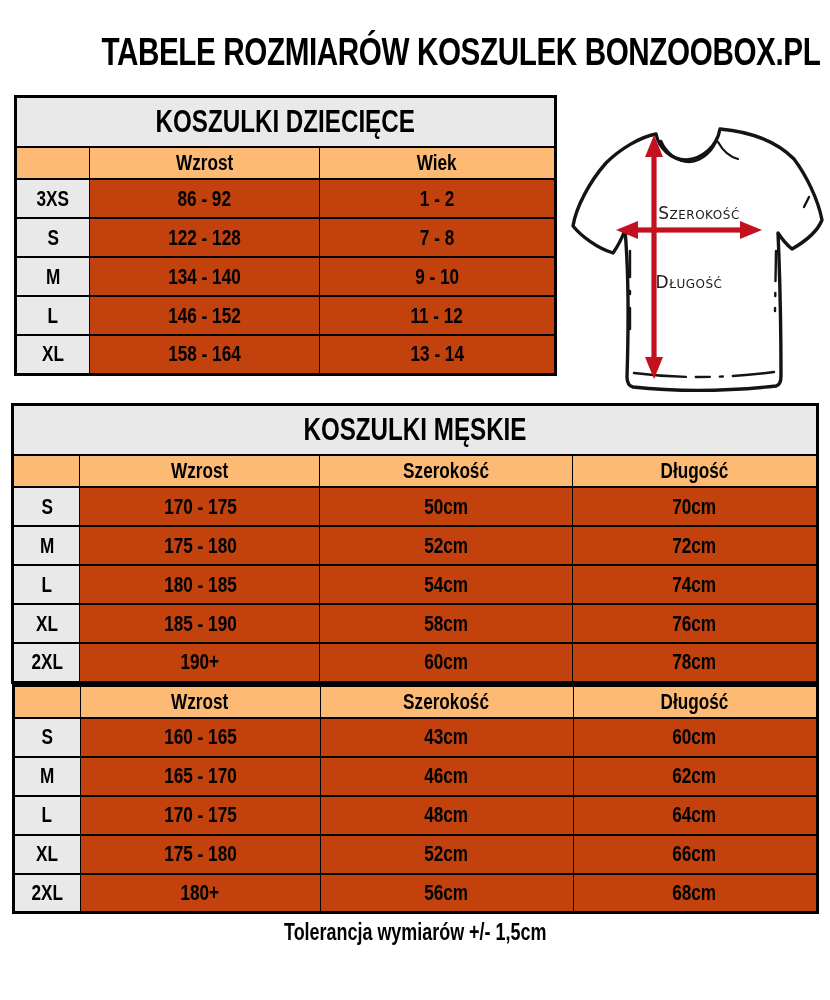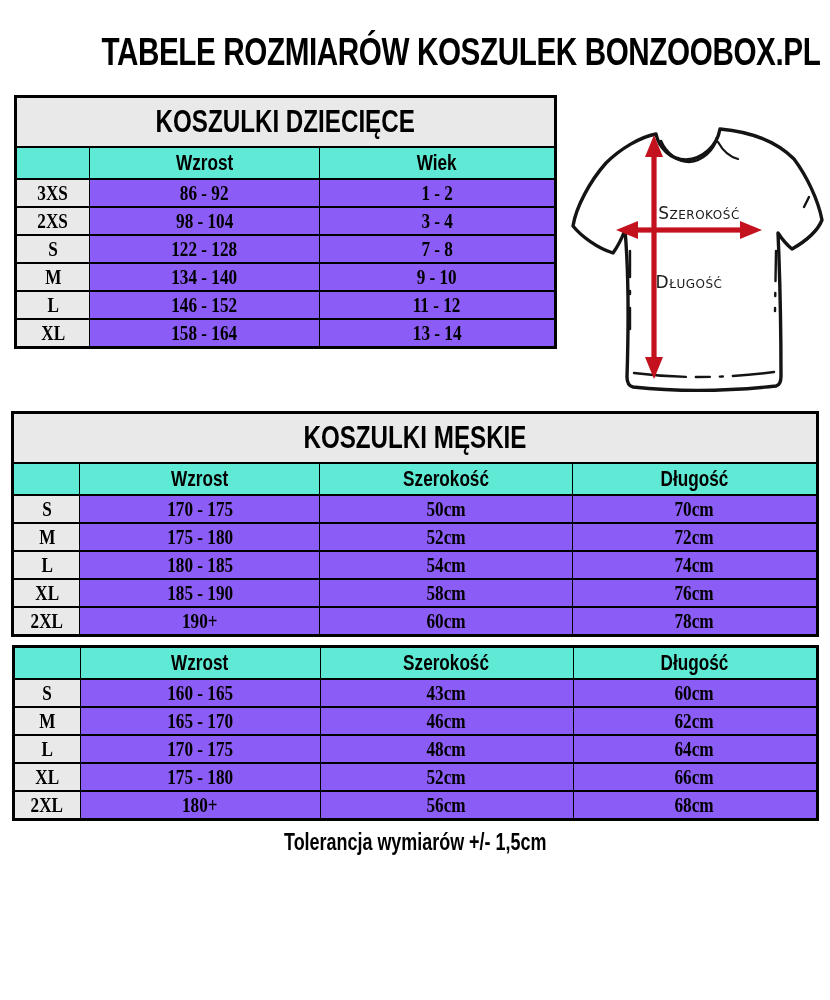--- a/index.html
+++ b/index.html
@@ -25,41 +25,41 @@
     display:flex;align-items:flex-start;
     margin:17px 0 0 14px;
   }
 
   table.size-table{
     border-collapse:collapse;table-layout:fixed;
     border:3px solid #000;
     background:#fff;
   }
   table.kids{width:540px;}
-  table.wide{width:804px;margin:8px auto;}
+  table.wide{width:804px;margin:0 auto;}
   .gap-m{margin-top:13px;}
   .gap-w{margin-top:10px;}
 
   .size-table th,.size-table td{
     border-left:1px solid #000;border-right:1px solid #000;
     border-top:2px solid #000;border-bottom:2px solid #000;
     text-align:center;vertical-align:middle;
     padding:0;font-weight:700;
   }
   .size-table tr.title-row th{
     height:48px;background:#e9e9e9;
     font-size:31px;letter-spacing:0;
     border-bottom:2px solid #000;
   }
   .size-table tr.header-row th{
-    height:30px;background:#5eead4;font-size:22px;
-  }
-  .size-table tbody tr{height:28px;font-family:Liberation Serif, serif;}
+    height:30px;background:#fdba74;font-size:22px;
+  }
+  .size-table tbody tr{height:39px;}
   .size-table tbody th{background:#e9e9e9;font-size:22px;}
-  .size-table tbody td{background:#8b5cf6;font-size:22px;font-weight:700;}
+  .size-table tbody td{background:#c2410c;font-size:22px;font-weight:700;}
 
   .diagram-wrap{margin:4px 0 0 11px;}
 
   .tshirt-label{
     font-family:"DejaVu Sans",sans-serif;
     font-variant:small-caps;
     font-size:17px;font-weight:500;letter-spacing:0.5px;
     fill:#1a1a1a;
   }
 
@@ -91,25 +91,20 @@
             <th><span class="cond"></span></th>
             <th><span class="cond">Wzrost</span></th>
             <th><span class="cond">Wiek</span></th>
           </tr>
       </thead>
       <tbody>
           <tr>
             <th><span class="cond">3XS</span></th>
             <td><span class="cond">86 - 92</span></td>
             <td><span class="cond">1 - 2</span></td>
-          </tr>
-          <tr>
-            <th><span class="cond">2XS</span></th>
-            <td><span class="cond">98 - 104</span></td>
-            <td><span class="cond">3 - 4</span></td>
           </tr>
           <tr>
             <th><span class="cond">S</span></th>
             <td><span class="cond">122 - 128</span></td>
             <td><span class="cond">7 - 8</span></td>
           </tr>
           <tr>
             <th><span class="cond">M</span></th>
             <td><span class="cond">134 - 140</span></td>
             <td><span class="cond">9 - 10</span></td>

